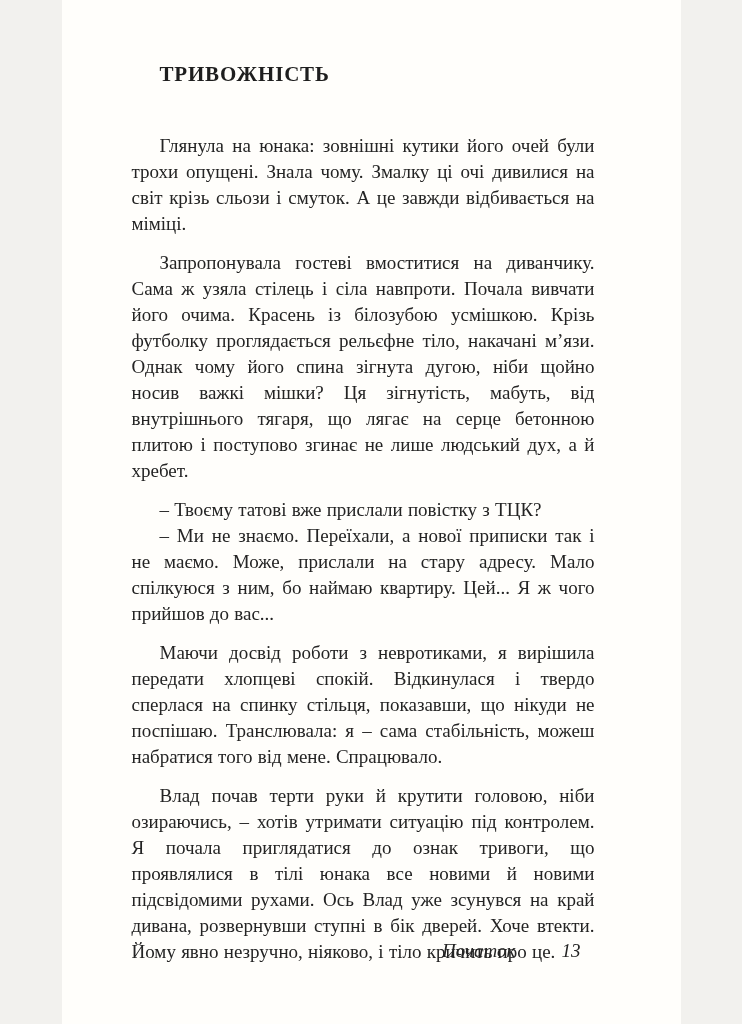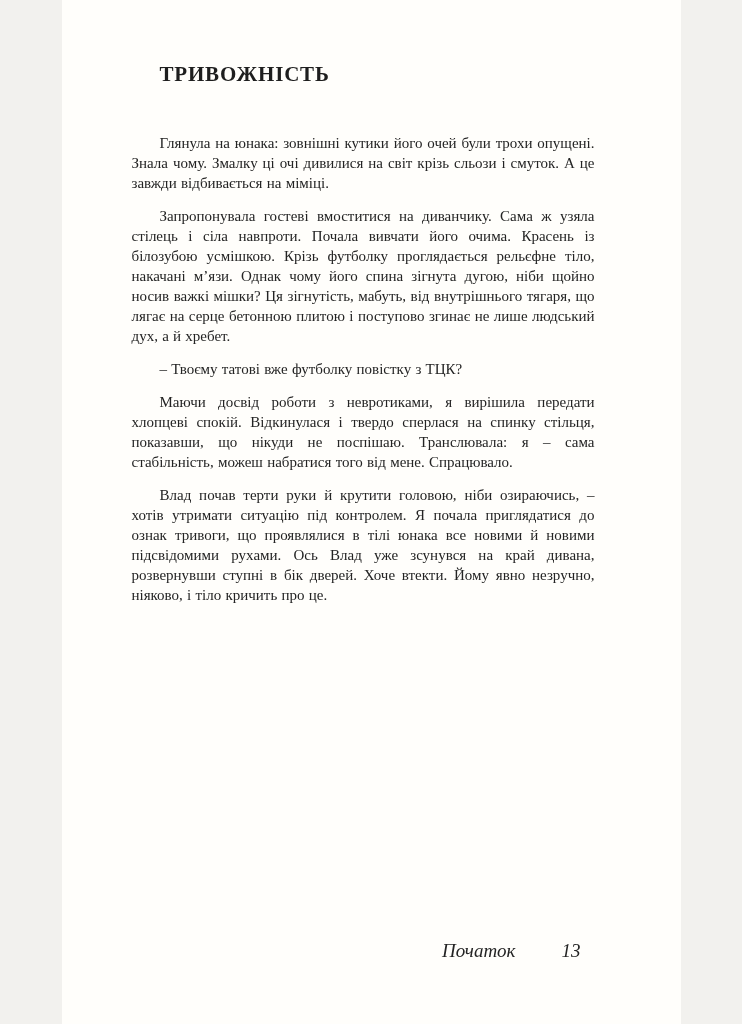--- a/index.html
+++ b/index.html
@@ -20,22 +20,22 @@
     overflow: hidden;
   }
   .chapter-title {
     font-size: 21px;
     font-weight: bold;
     letter-spacing: 0.8px;
     margin: 10px 0 46px 28px;
     color: #1e1e1e;
   }
   .body-text p {
-    font-size: 15px;
-    line-height: 20px;
+    font-size: 19px;
+    line-height: 26px;
     text-align: justify;
     text-indent: 28px;
     margin: 13px 12px 0 0;
     hyphens: auto;
     -webkit-hyphens: auto;
     word-spacing: 0.5px;
   }
   .body-text p.first {
     margin-top: 0;
   }
@@ -57,21 +57,22 @@
 </head>
 <body>
 
 <div class="page">
 
   <h1 class="chapter-title">ТРИВОЖНІСТЬ</h1>
 
   <div class="body-text">
     <p class="first">Глянула на юнака: зовнішні кутики його очей були трохи опущені. Знала чому. Змалку ці очі дивилися на світ крізь сльози і смуток. А це завжди відбивається на міміці.</p>
     <p>Запропонувала гостеві вмоститися на диванчику. Сама ж узяла стілець і сіла навпроти. Почала вивчати його очима. Красень із білозубою усмішкою. Крізь футболку проглядається рельєфне тіло, накачані м’язи. Однак чому його спина зігнута дугою, ніби щойно носив важкі мішки? Ця зігнутість, мабуть, від внутрішнього тягаря, що лягає на серце бетонною плитою і поступово згинає не лише людський дух, а й хребет.</p>
-    <p>– Твоєму татові вже футболку повістку з ТЦК?</p>
+    <p>– Твоєму татові вже прислали повістку з ТЦК?</p>
+    <p class="tight">– Ми не знаємо. Переїхали, а нової приписки так і не маємо. Може, прислали на стару адресу. Мало спілкуюся з ним, бо наймаю квартиру. Цей... Я ж чого прийшов до вас...</p>
     <p>Маючи досвід роботи з невротиками, я вирішила передати хлопцеві спокій. Відкинулася і твердо сперлася на спинку стільця, показавши, що нікуди не поспішаю. Транслювала: я – сама стабільність, можеш набратися того від мене. Спрацювало.</p>
     <p>Влад почав терти руки й крутити головою, ніби озираючись, – хотів утримати ситуацію під контролем. Я почала приглядатися до ознак тривоги, що проявлялися в тілі юнака все новими й новими підсвідомими рухами. Ось Влад уже зсунувся на край дивана, розвернувши ступні в бік дверей. Хоче втекти. Йому явно незручно, ніяково, і тіло кричить про це.</p>
   </div>
 
   <div class="page-footer">
     <span>Початок</span>
     <span>13</span>
   </div>
 
 </div>

